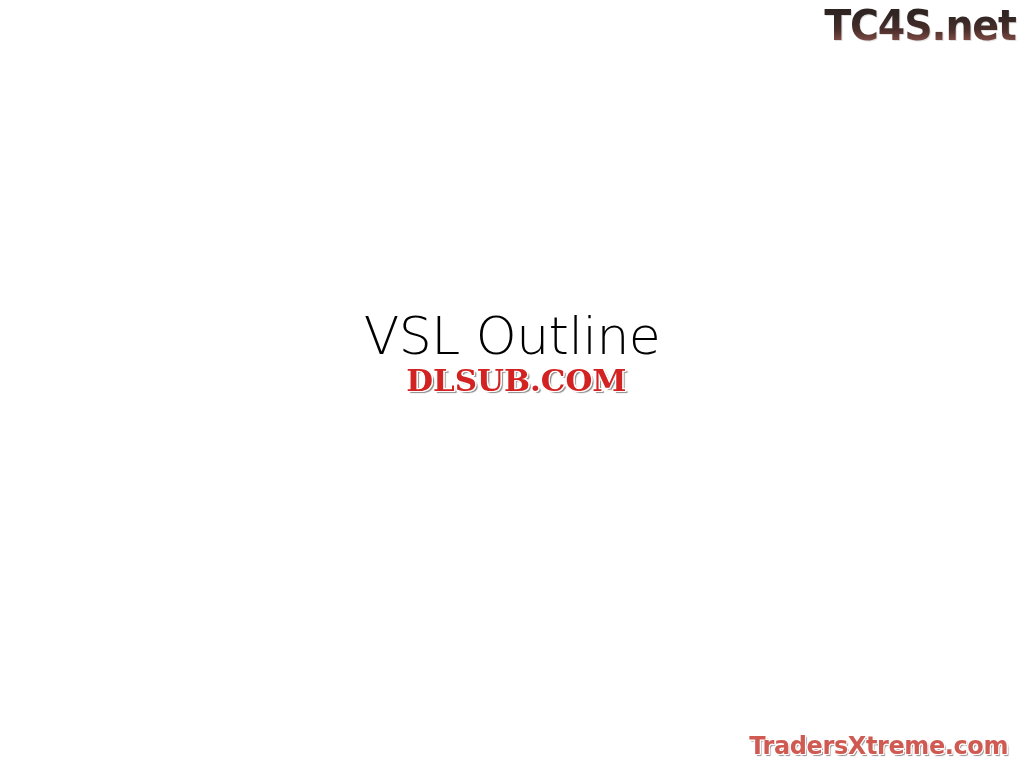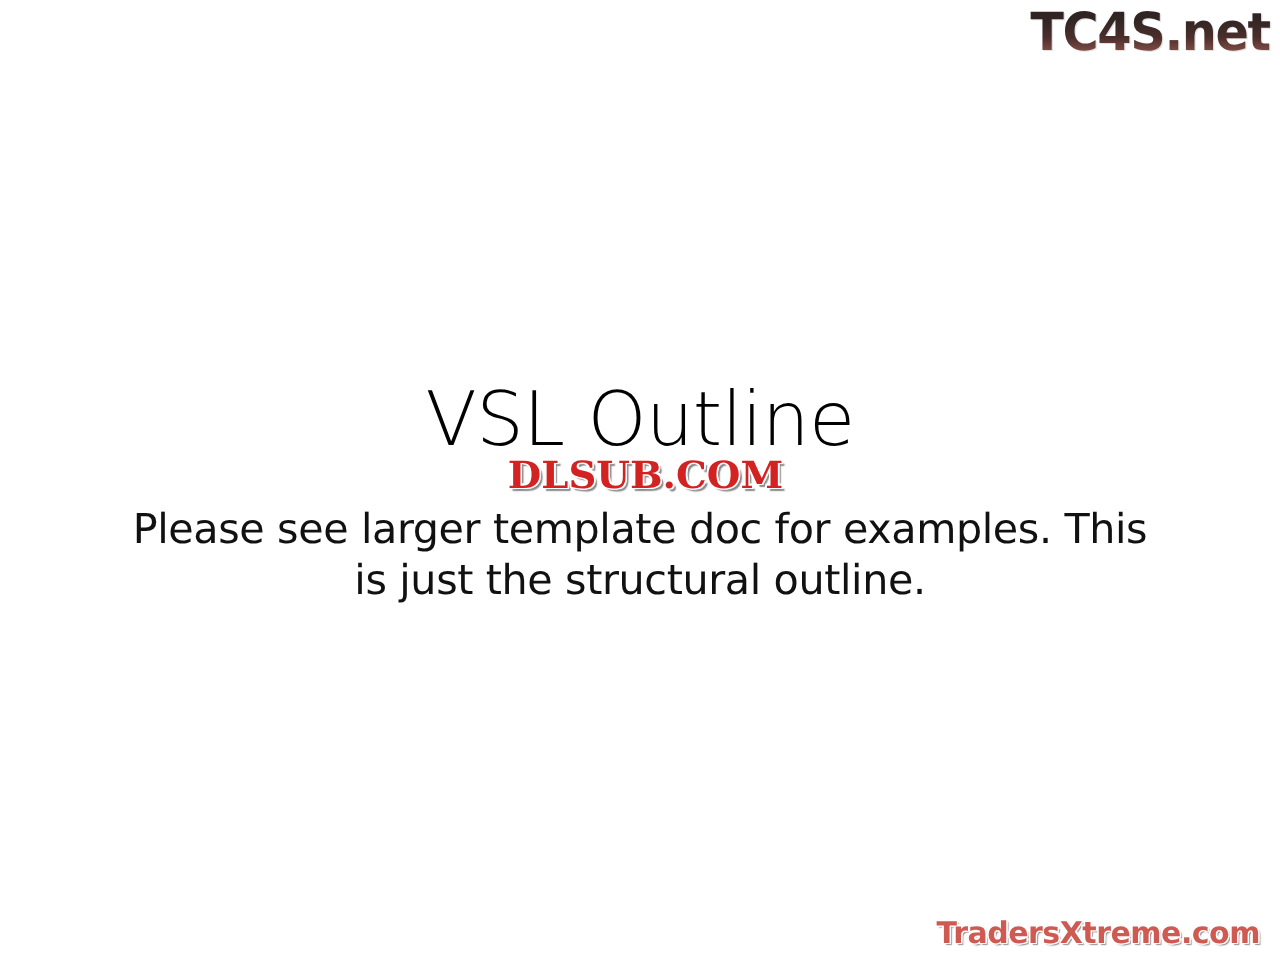--- a/index.html
+++ b/index.html
@@ -31,21 +31,21 @@
   }
 
   .slide-title {
     position: absolute;
     left: 0;
     top: 295px;
     width: 1024px;
     text-align: center;
     font-family: "DejaVu Sans", "Liberation Sans", sans-serif;
     font-weight: 300;
-    font-size: 60px;
+    font-size: 52px;
     line-height: 82px;
     letter-spacing: -0.5px;
     color: #000000;
     white-space: nowrap;
   }
 
   .slide-subtitle {
     position: absolute;
     left: 92px;
     top: 402px;
@@ -155,21 +155,20 @@
 </style>
 </head>
 <body>
 
 <div id="slide">
 
   <div class="slide-content">
 
     <div class="slide-title">VSL Outline</div>
 
-    <div class="slide-subtitle">Please see larger template doc for examples. This is just the structural outline.</div>
 
   </div>
 
   <div class="wm-tc4s-shadow">TC4S.net</div>
 
   <div class="wm-tc4s">TC4S.net</div>
 
   <div class="wm-dlsub">DLSUB.COM</div>
 
   <div class="wm-traders">TradersXtreme.com</div>

